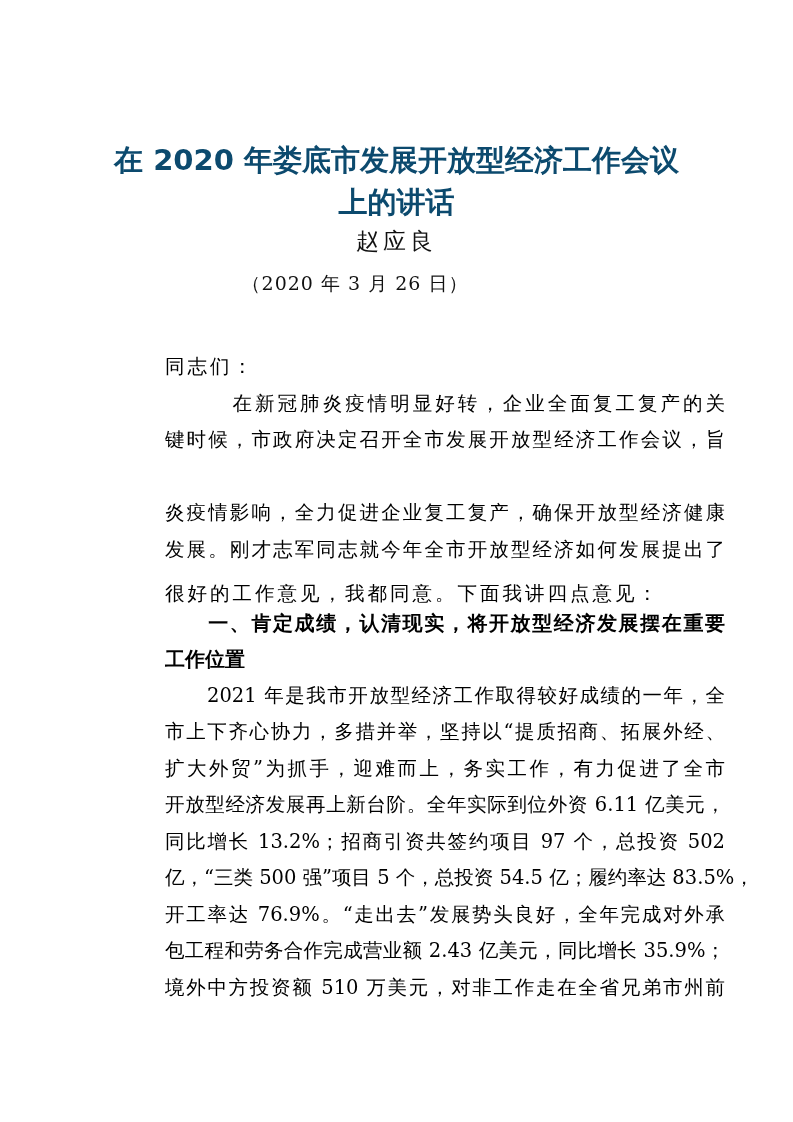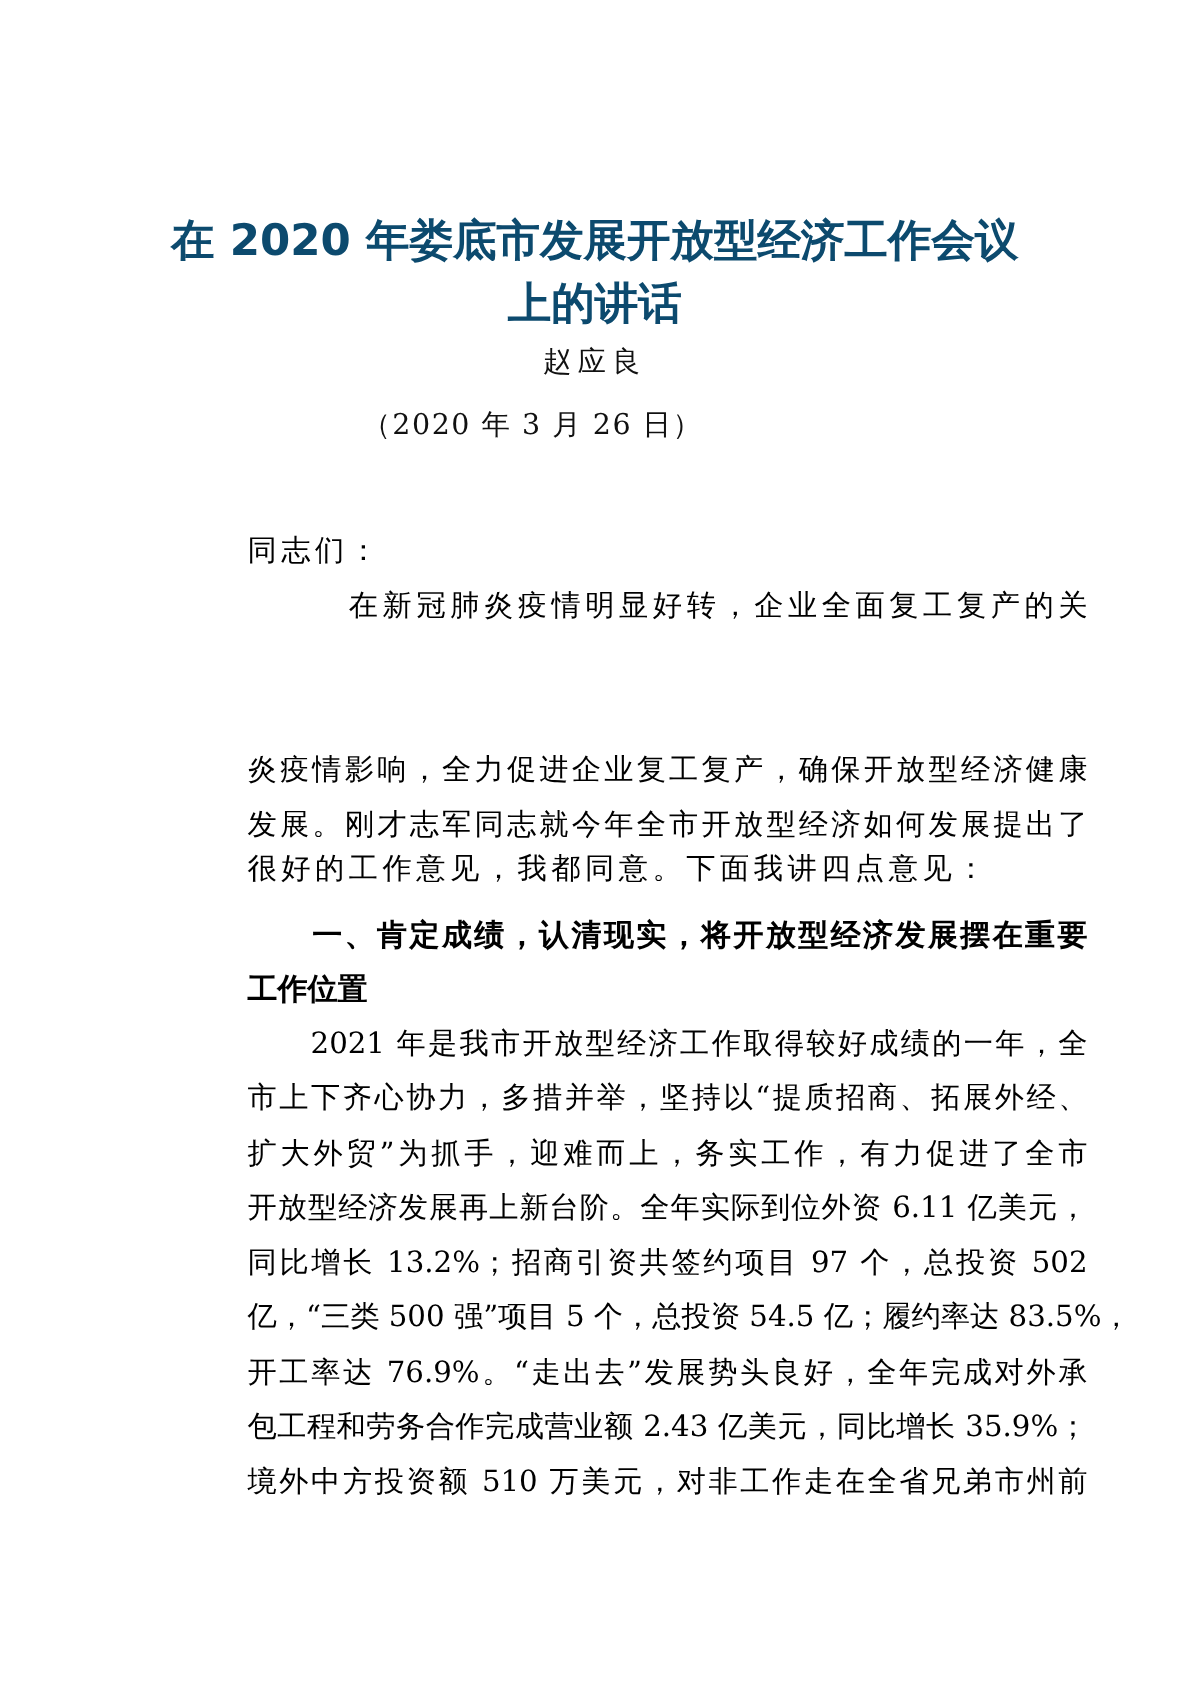--- a/index.html
+++ b/index.html
@@ -35,21 +35,21 @@
       color: #0c4a6e;
     }
     .title.l1 { top: 139px; }
     .title.l2 { top: 181px; }
     .author {
       position: absolute;
       top: 228px;
       left: 0;
       width: 793px;
       text-align: center;
-      font-size: 19px;
+      font-size: 23px;
       letter-spacing: 4px;
       line-height: 26px;
     }
     .date {
       position: absolute;
       top: 270px;
       left: 0;
       width: 710px;
       text-align: center;
       font-size: 19px;
@@ -82,23 +82,24 @@
 
   <div class="title l1">在 2020 年娄底市发展开放型经济工作会议</div>
   <div class="title l2">上的讲话</div>
 
   <div class="author">赵应良</div>
   <div class="date">（2020 年 3 月 26 日）</div>
 
   <div class="line short" style="top:354px;">同志们：</div>
 
   <div class="line" style="top:391px;">　　　在新冠肺炎疫情明显好转，企业全面复工复产的关</div>
+  <div class="line" style="top:427px;">键时候，市政府决定召开全市发展开放型经济工作会议，旨</div>
   <div class="line" style="top:500px;">炎疫情影响，全力促进企业复工复产，确保开放型经济健康</div>
   <div class="line" style="top:537px;">发展。刚才志军同志就今年全市开放型经济如何发展提出了</div>
-  <div class="line short" style="top:566px;">很好的工作意见，我都同意。下面我讲四点意见：</div>
+  <div class="line short" style="top:581px;">很好的工作意见，我都同意。下面我讲四点意见：</div>
 
   <div class="line heading" style="top:610px;">　　一、肯定成绩，认清现实，将开放型经济发展摆在重要</div>
   <div class="line heading short" style="top:646px; letter-spacing:0;">工作位置</div>
 
   <div class="line" style="top:683px;">　　2021 年是我市开放型经济工作取得较好成绩的一年，全</div>
   <div class="line" style="top:719px;">市上下齐心协力，多措并举，坚持以“提质招商、拓展外经、</div>
   <div class="line" style="top:756px;">扩大外贸”为抓手，迎难而上，务实工作，有力促进了全市</div>
   <div class="line" style="top:792px;">开放型经济发展再上新台阶。全年实际到位外资 6.11 亿美元，</div>
   <div class="line" style="top:829px;">同比增长 13.2%；招商引资共签约项目 97 个，总投资 502</div>
   <div class="line" style="top:865px;">亿，“三类 500 强”项目 5 个，总投资 54.5 亿；履约率达 83.5%，</div>

